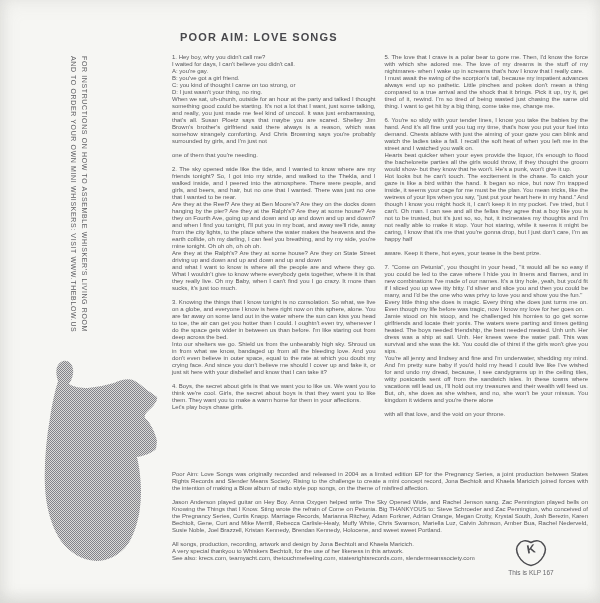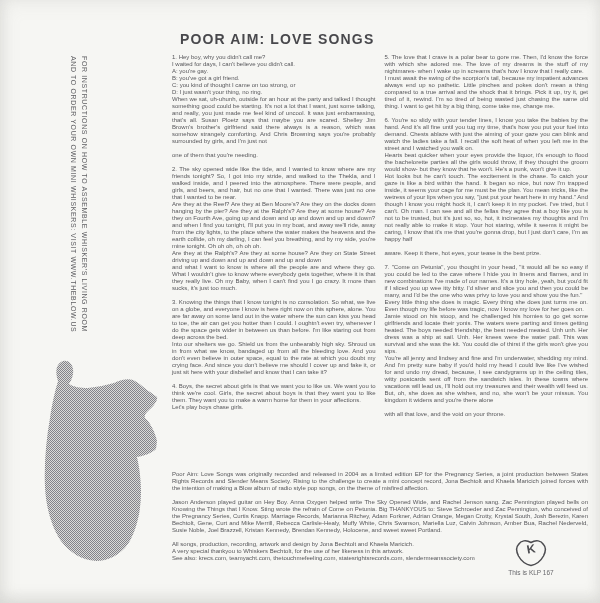--- a/index.html
+++ b/index.html
@@ -12,21 +12,21 @@
   }
   .side-note {
     position:absolute; left:67px; top:56px; height:340px;
     writing-mode:vertical-rl;
     font-size:7px; letter-spacing:.62px; line-height:11.5px;
     color:#606064; white-space:nowrap;
   }
   .cat-svg { position:absolute; left:0; top:340px; }
   .title {
     position:absolute; left:172px; top:31px;
-    font-size:14px; font-weight:bold; letter-spacing:1.15px;
+    font-size:11px; font-weight:bold; letter-spacing:1.15px;
     color:#48484c; white-space:nowrap;padding-left:8px;
   }
   .cols {
     position:absolute; left:172px; top:54px; width:416px;
     display:flex; gap:9px;
   }
   .col { width:203.5px; }
   .blk {
     font-size:6px; line-height:7px; color:#57575b;
     text-align:justify;

